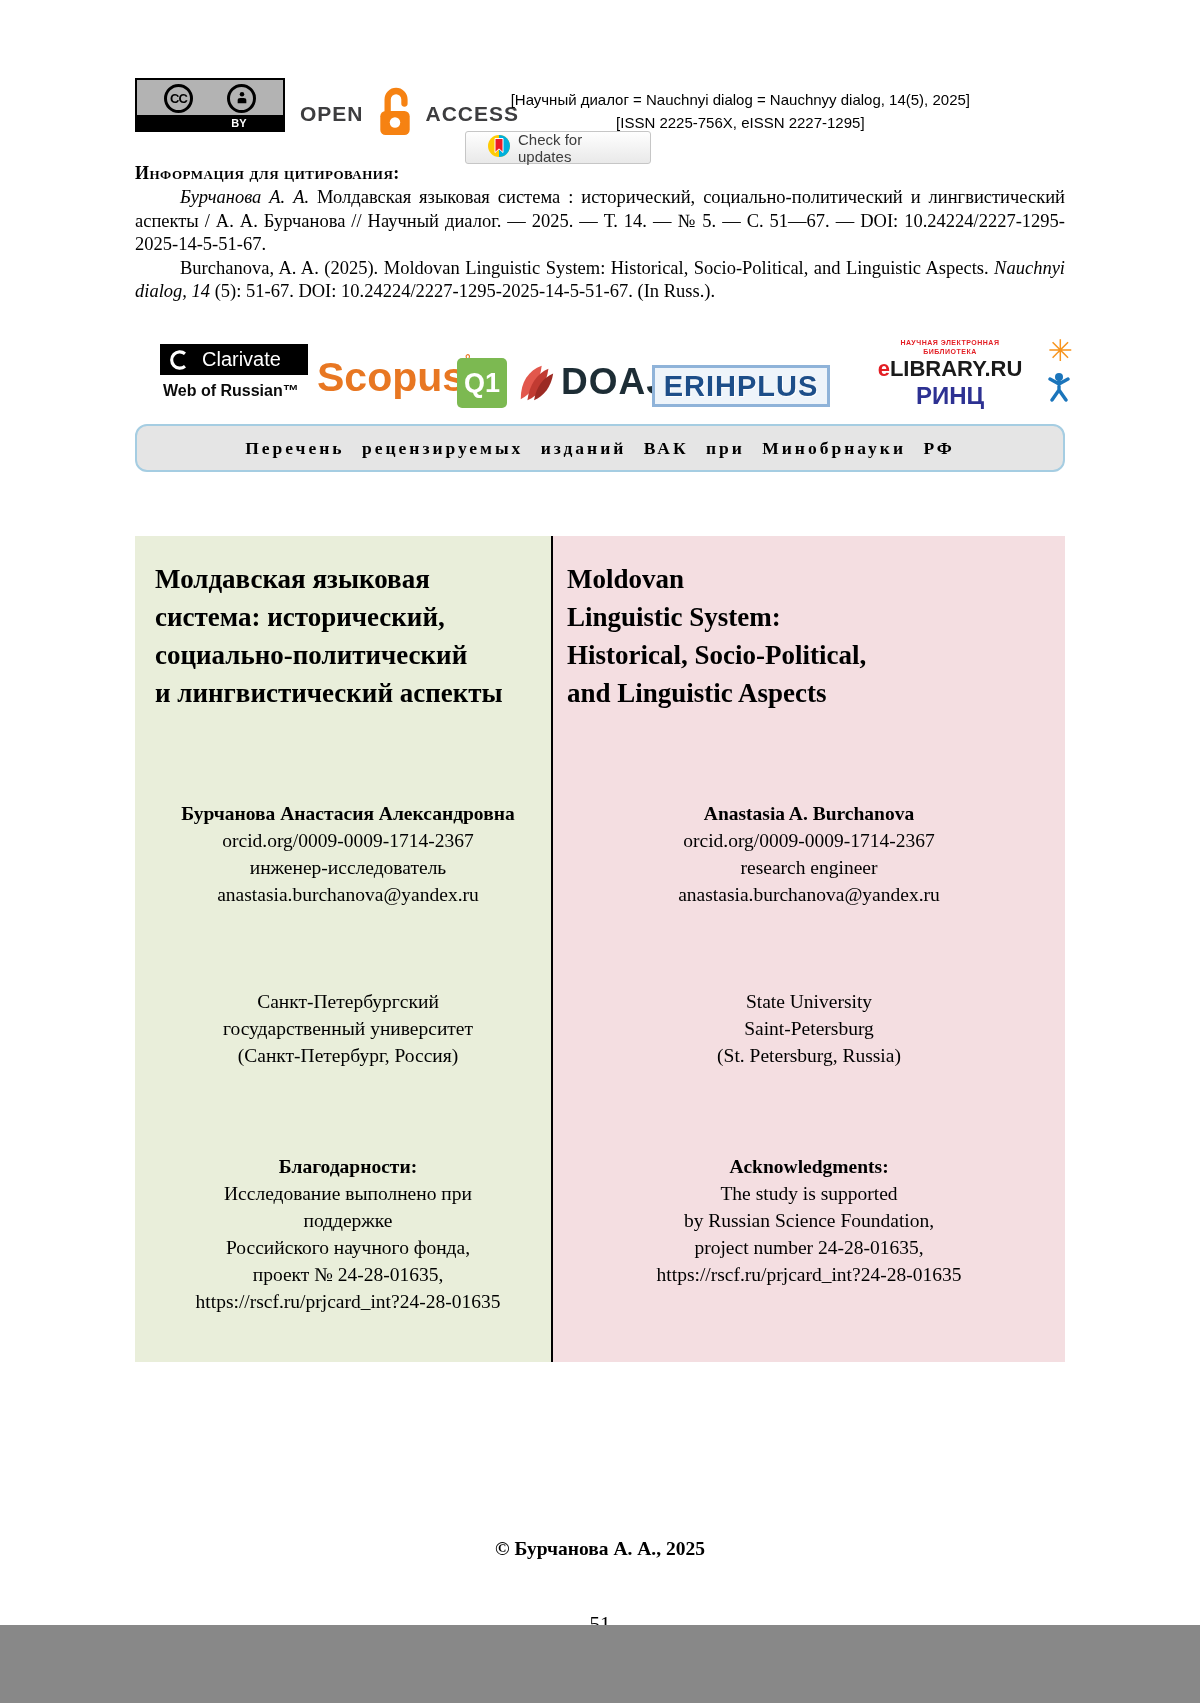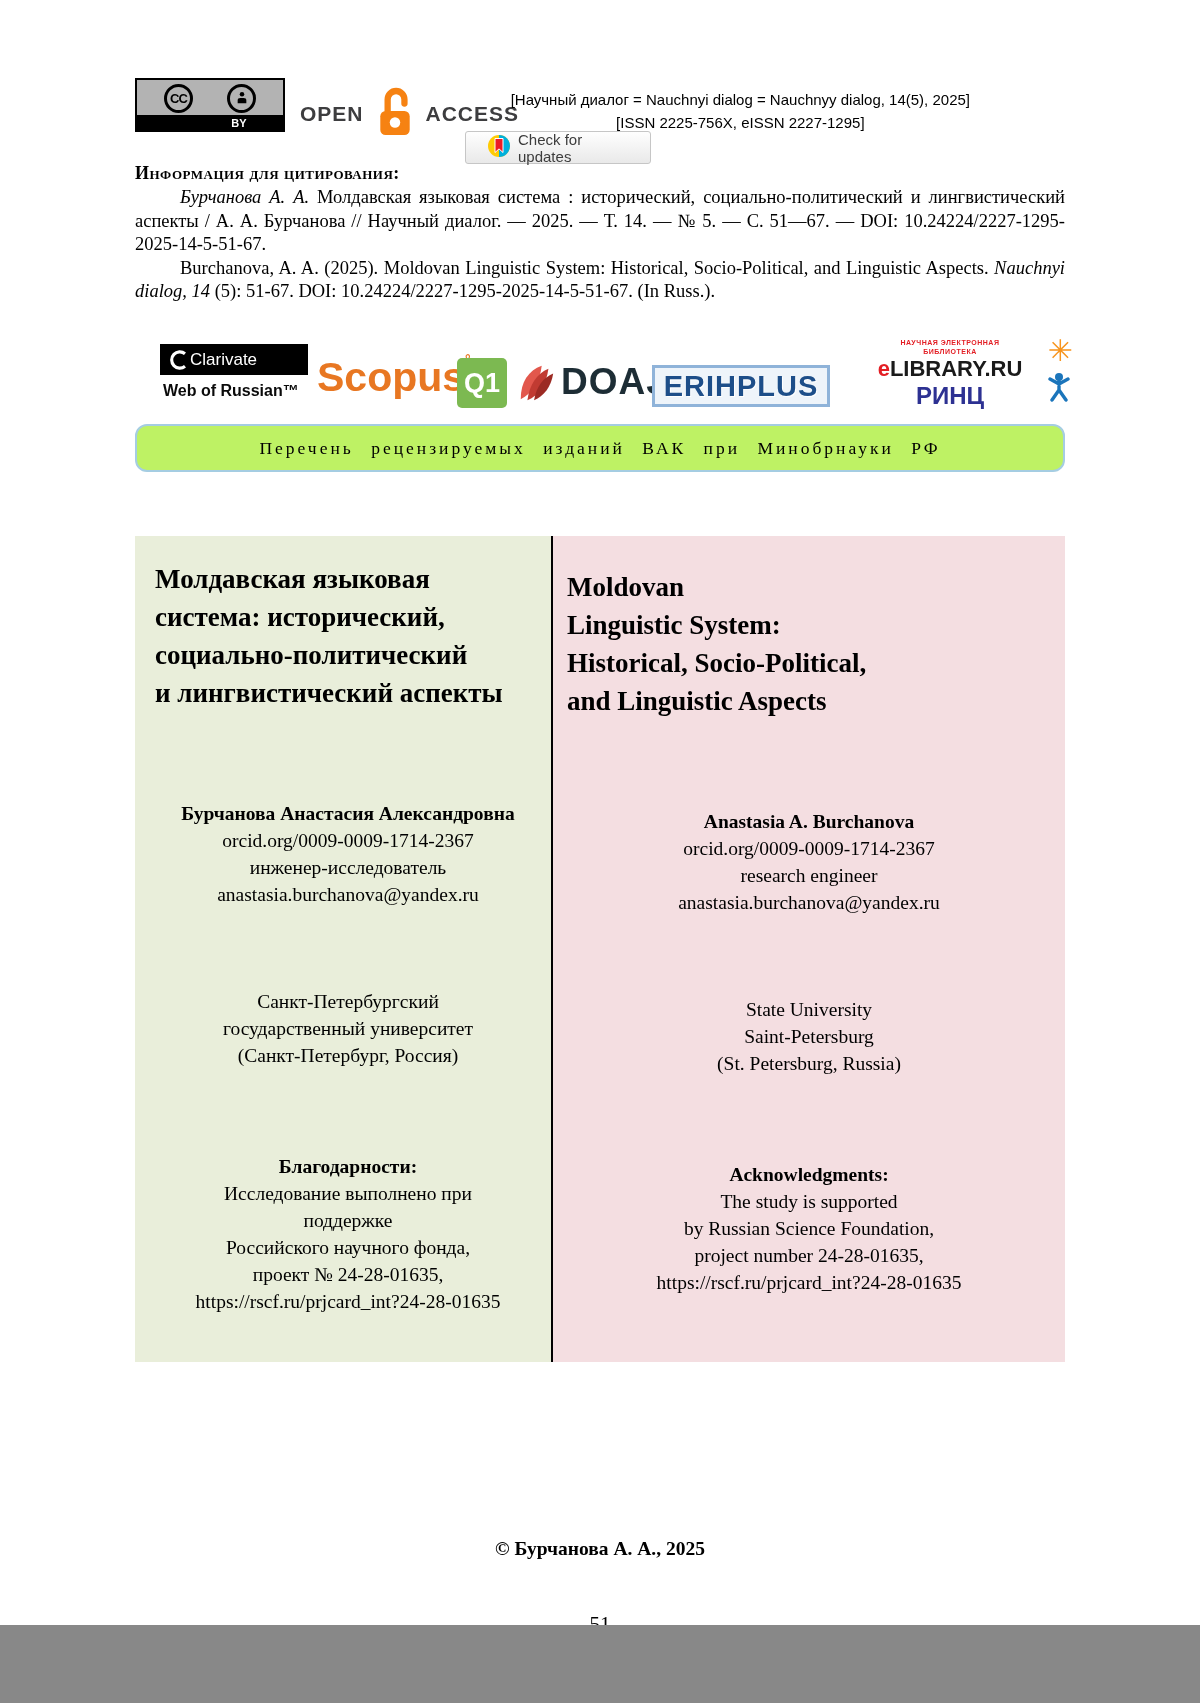--- a/index.html
+++ b/index.html
@@ -49,22 +49,22 @@
     font-weight:bold; font-size:18px; font-variant:small-caps; letter-spacing:.5px;
   }
   .cite-block { position:absolute; left:135px; top:186px; width:930px; font-size:18.5px; line-height:23.5px; }
   .cite-block p { text-align:justify; text-indent:45px; }
   .cite-block .ital { font-style:italic; }
 
   
   .logos { position:absolute; left:135px; top:344px; width:930px; height:74px; }
   .clarivate-box {
     position:absolute; left:25px; top:0; width:148px; height:31px; background:#000;
-    display:flex; align-items:center; gap:0; padding:0 10px;
-    color:#fff; font-family:"Liberation Sans", sans-serif; font-size:17px;
+    display:flex; align-items:center; gap:12px; padding:0 10px;
+    color:#fff; font-family:"Liberation Sans", sans-serif; font-size:20px;
   }
   .wos-label {
     position:absolute; left:28px; top:38px;
     font-family:"Liberation Sans", sans-serif; font-weight:bold; font-size:16px; color:#0a0a0a;
   }
   .scopus {
     position:absolute; left:182px; top:8px;
     font-family:"Liberation Sans", sans-serif; font-weight:bold; font-size:41px; color:#e87722;
   }
   .scopus sup { font-size:14px; vertical-align:26px; }
@@ -88,29 +88,29 @@
   .elib-top { color:#e31e24; font-weight:bold; font-size:7px; letter-spacing:.5px; text-align:center; line-height:9px; }
   .elib-main { font-weight:bold; font-size:22px; text-align:center; color:#1a1a1a; line-height:26px; }
   .elib-e { color:#e31e24; }
   .elib-rinc { font-weight:bold; font-size:24px; color:#2d3192; text-align:center; line-height:28px; }
   .elib-aster { position:absolute; right:-8px; top:-2px; color:#f7941d; font-size:30px; line-height:30px; }
   .elib-person { position:absolute; right:-6px; top:34px; }
 
   
   .vak-box {
     position:absolute; left:135px; top:424px; width:930px; height:48px;
-    border:2px solid #a5cde2; border-radius:12px; background:#bef264;
-    display:flex; align-items:center; justify-content:center;
-    font-weight:normal; font-size:17.5px; letter-spacing:3px; word-spacing:10px;
+    border:2px solid #a5cde2; border-radius:12px; background:#e5e5e5;
+    display:flex; align-items:center; justify-content:center;
+    font-weight:bold; font-size:17.5px; letter-spacing:3px; word-spacing:10px;
   }
 
   
   .panel { position:absolute; left:135px; top:536px; width:930px; height:826px; display:flex; }
   .col-left { width:418px; height:100%; background:#e9eeda; border-right:2px solid #000; padding:0 10px 0 20px; }
-  .col-right { flex:1; height:100%; background:#f4dee1; padding:8px 14px 0 14px; }
+  .col-right { flex:1; height:100%; background:#f4dee1; padding:0 14px 0 14px; }
   .panel-title { margin-top:24px; font-weight:bold; font-size:27px; line-height:38px; }
   .centered-block { text-align:center; font-size:19.5px; line-height:27px; }
   .author-block { margin-top:88px; }
   .affil-block { margin-top:80px; }
   .ack-block { margin-top:84px; }
   .bold { font-weight:bold; }
 
   
   .copyright { position:absolute; left:0; right:0; top:1538px; text-align:center; font-weight:bold; font-size:19.5px; }
   .page-number { position:absolute; left:0; right:0; top:1612px; text-align:center; font-size:21px; }

